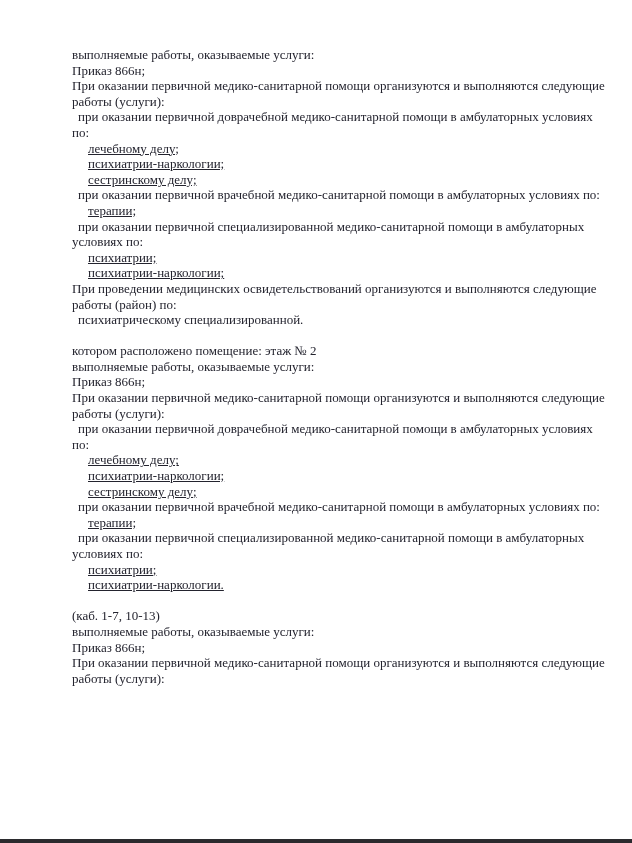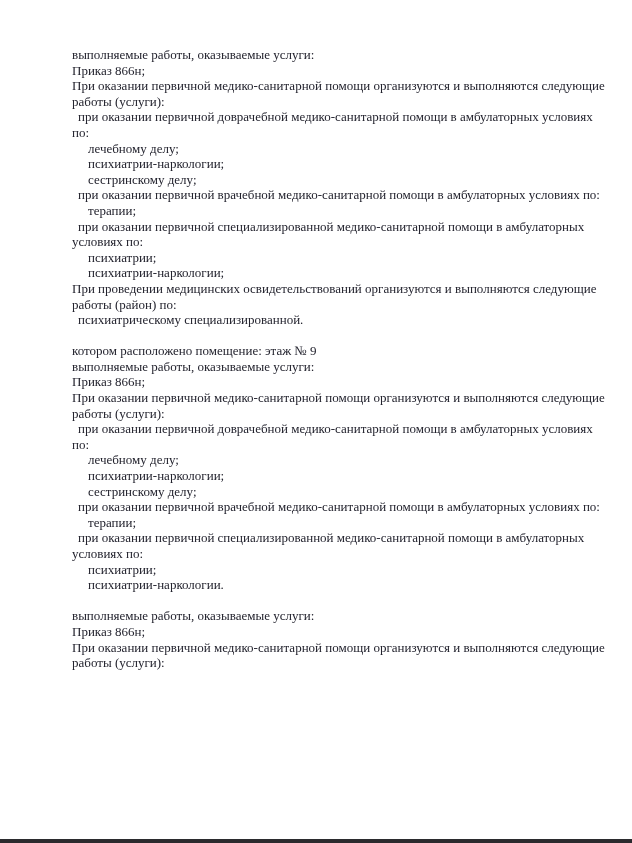--- a/index.html
+++ b/index.html
@@ -28,21 +28,21 @@
   }
   .section:last-child {
     margin-bottom: 0;
   }
   .line {
     white-space: pre;
     height: 15.6px;
   }
   .indent-0 { padding-left: 0; }
   .indent-1 { padding-left: 6px; }
-  .indent-2 { padding-left: 16px; }
+  .indent-2 { padding-left: 16px; text-decoration: underline; }
   .bottom-edge {
     position: absolute;
     left: 0;
     bottom: 0;
     width: 100%;
     height: 4px;
   }
 </style>
 </head>
 <body style="background: rgb(255, 255, 255);">
@@ -62,38 +62,39 @@
       <div class="line indent-2">терапии;</div>
       <div class="line indent-1">при оказании первичной специализированной медико-санитарной помощи в амбулаторных</div>
       <div class="line indent-0">условиях по:</div>
       <div class="line indent-2">психиатрии;</div>
       <div class="line indent-2">психиатрии-наркологии;</div>
       <div class="line indent-0">При проведении медицинских освидетельствований организуются и выполняются следующие</div>
       <div class="line indent-0">работы (район) по:</div>
       <div class="line indent-1">психиатрическому специализированной.</div>
     </div>
     <div class="section">
-      <div class="line indent-0">котором расположено помещение: этаж № 9</div>
+      <div class="line indent-0">котором расположено помещение: этаж № 2</div>
       <div class="line indent-0">выполняемые работы, оказываемые услуги:</div>
       <div class="line indent-0">Приказ 866н;</div>
       <div class="line indent-0">При оказании первичной медико-санитарной помощи организуются и выполняются следующие</div>
       <div class="line indent-0">работы (услуги):</div>
       <div class="line indent-1">при оказании первичной доврачебной медико-санитарной помощи в амбулаторных условиях</div>
       <div class="line indent-0">по:</div>
       <div class="line indent-2">лечебному делу;</div>
       <div class="line indent-2">психиатрии-наркологии;</div>
       <div class="line indent-2">сестринскому делу;</div>
       <div class="line indent-1">при оказании первичной врачебной медико-санитарной помощи в амбулаторных условиях по:</div>
       <div class="line indent-2">терапии;</div>
       <div class="line indent-1">при оказании первичной специализированной медико-санитарной помощи в амбулаторных</div>
       <div class="line indent-0">условиях по:</div>
       <div class="line indent-2">психиатрии;</div>
       <div class="line indent-2">психиатрии-наркологии.</div>
     </div>
     <div class="section">
+      <div class="line indent-0">(каб. 1-7, 10-13)</div>
       <div class="line indent-0">выполняемые работы, оказываемые услуги:</div>
       <div class="line indent-0">Приказ 866н;</div>
       <div class="line indent-0">При оказании первичной медико-санитарной помощи организуются и выполняются следующие</div>
       <div class="line indent-0">работы (услуги):</div>
     </div>
   </div>
 
 <div class="bottom-edge" style="background: rgb(43, 43, 46);"></div>
 
 </body></html>

